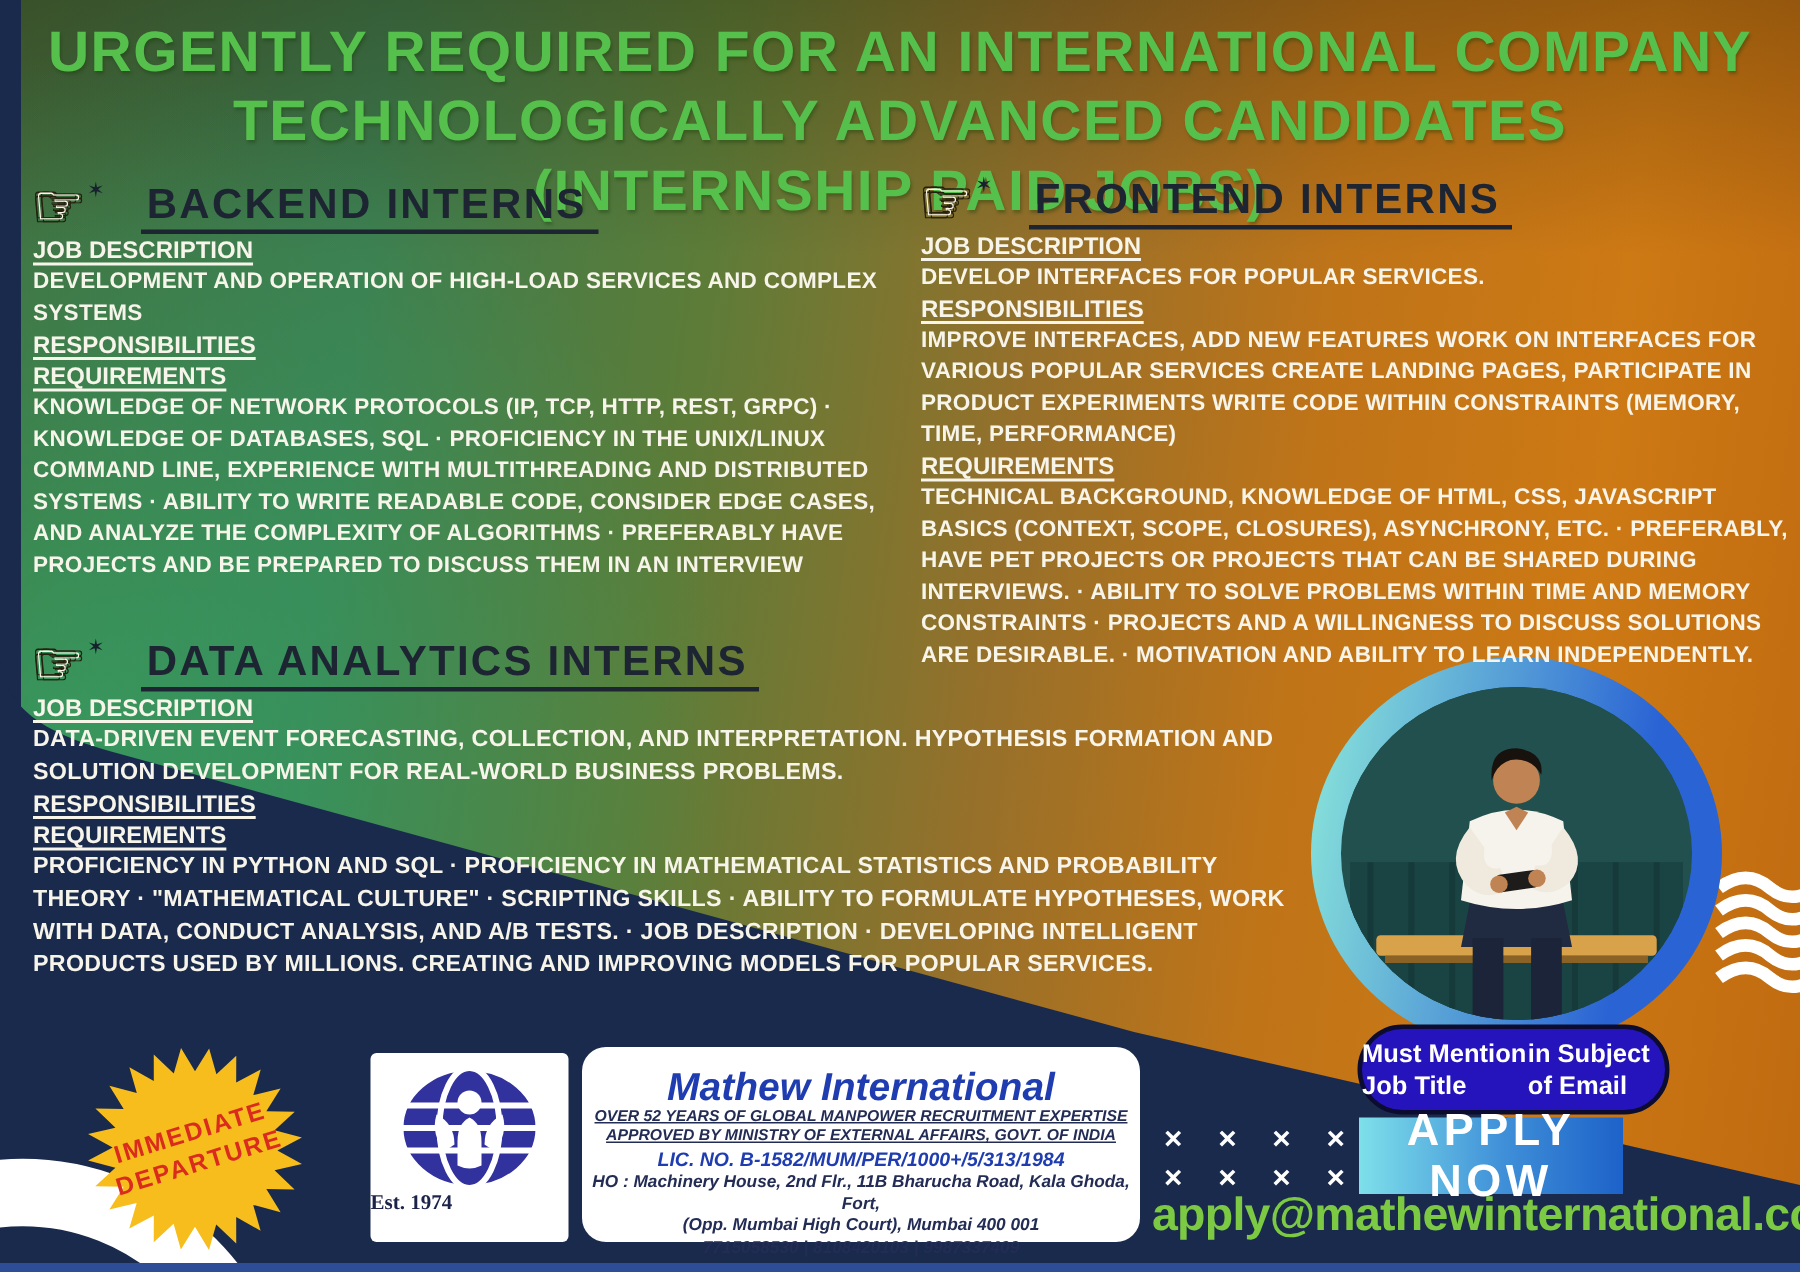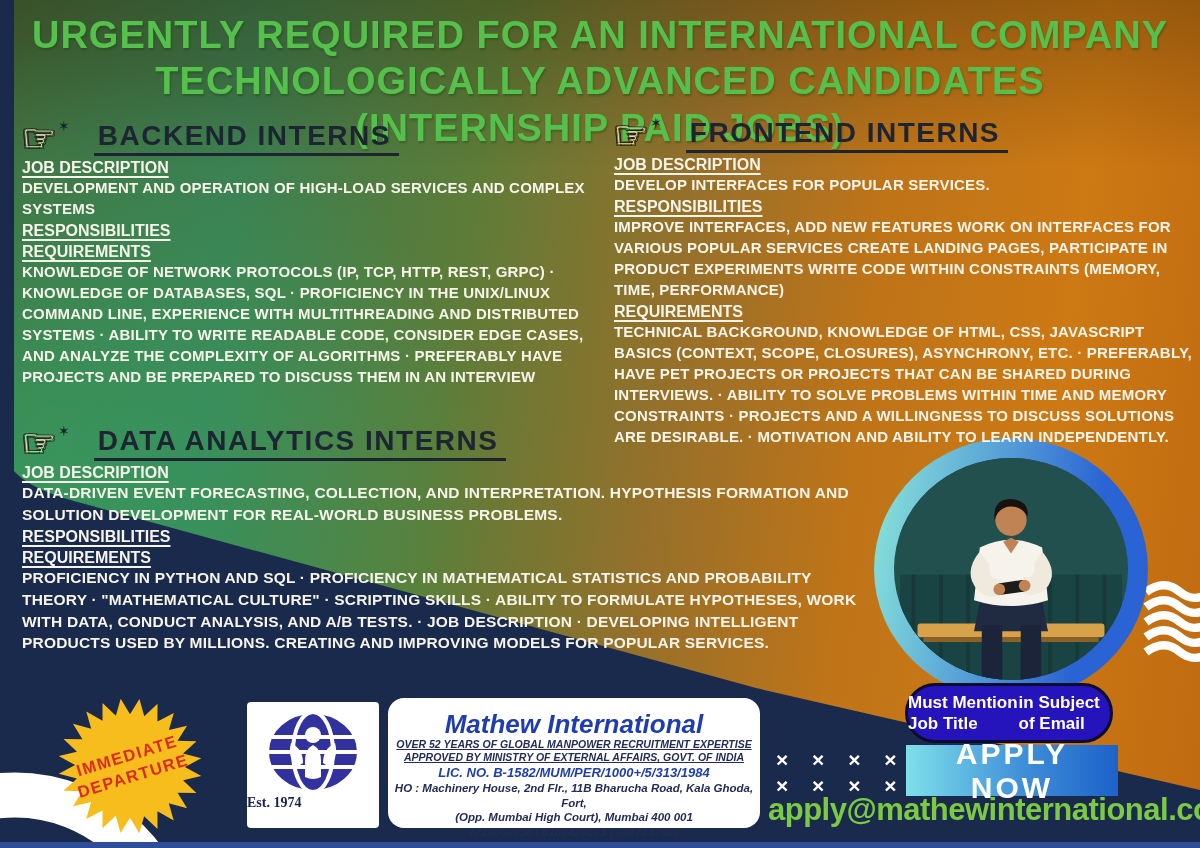--- a/index.html
+++ b/index.html
@@ -60,21 +60,21 @@
   .co-line{font-size:10.5px;font-weight:bold;font-style:italic;color:#232c55;line-height:1.25;text-decoration:underline;}
   .co-lic{font-size:13px;font-weight:bold;font-style:italic;color:#1f3db0;line-height:1.3;}
   .co-addr{font-size:11.5px;font-weight:bold;font-style:italic;color:#232c55;line-height:1.25;}
   .co-contact{font-size:11.5px;font-weight:bold;font-style:italic;color:#232c55;line-height:1.3;margin-top:7px;}
 
   
   .badge{position:absolute;left:905px;top:683px;width:208px;height:60px;background:#2513bb;
     border:3px solid #0c0c30;border-radius:30px;z-index:9;display:flex;
     align-items:center;justify-content:center;box-sizing:border-box;}
   .badge span{font-size:17px;font-weight:bold;color:#fff;line-height:1.25;}
-  .apply-btn{position:absolute;left:906px;top:745px;width:212px;height:51px;z-index:9;
+  .apply-btn{position:absolute;left:906px;top:745px;width:176px;height:51px;z-index:9;
     background:linear-gradient(90deg,#7ee0ea 0%,#3f8fd8 55%,#1d62c9 100%);
     display:flex;align-items:center;justify-content:center;border:none;cursor:pointer;}
   .apply-btn span{font-size:30px;font-weight:bold;color:#fff;letter-spacing:3px;}
   .x-marks{position:absolute;left:776px;top:747px;z-index:9;color:#fff;font-weight:bold;
     font-size:21px;line-height:1.25;letter-spacing:9px;}
   .email{position:absolute;left:768px;top:792px;z-index:9;font-size:31px;font-weight:bold;
     color:#7cc943;letter-spacing:-0.5px;text-decoration:none;white-space:nowrap;}
 </style>
 </head>
 <body>

